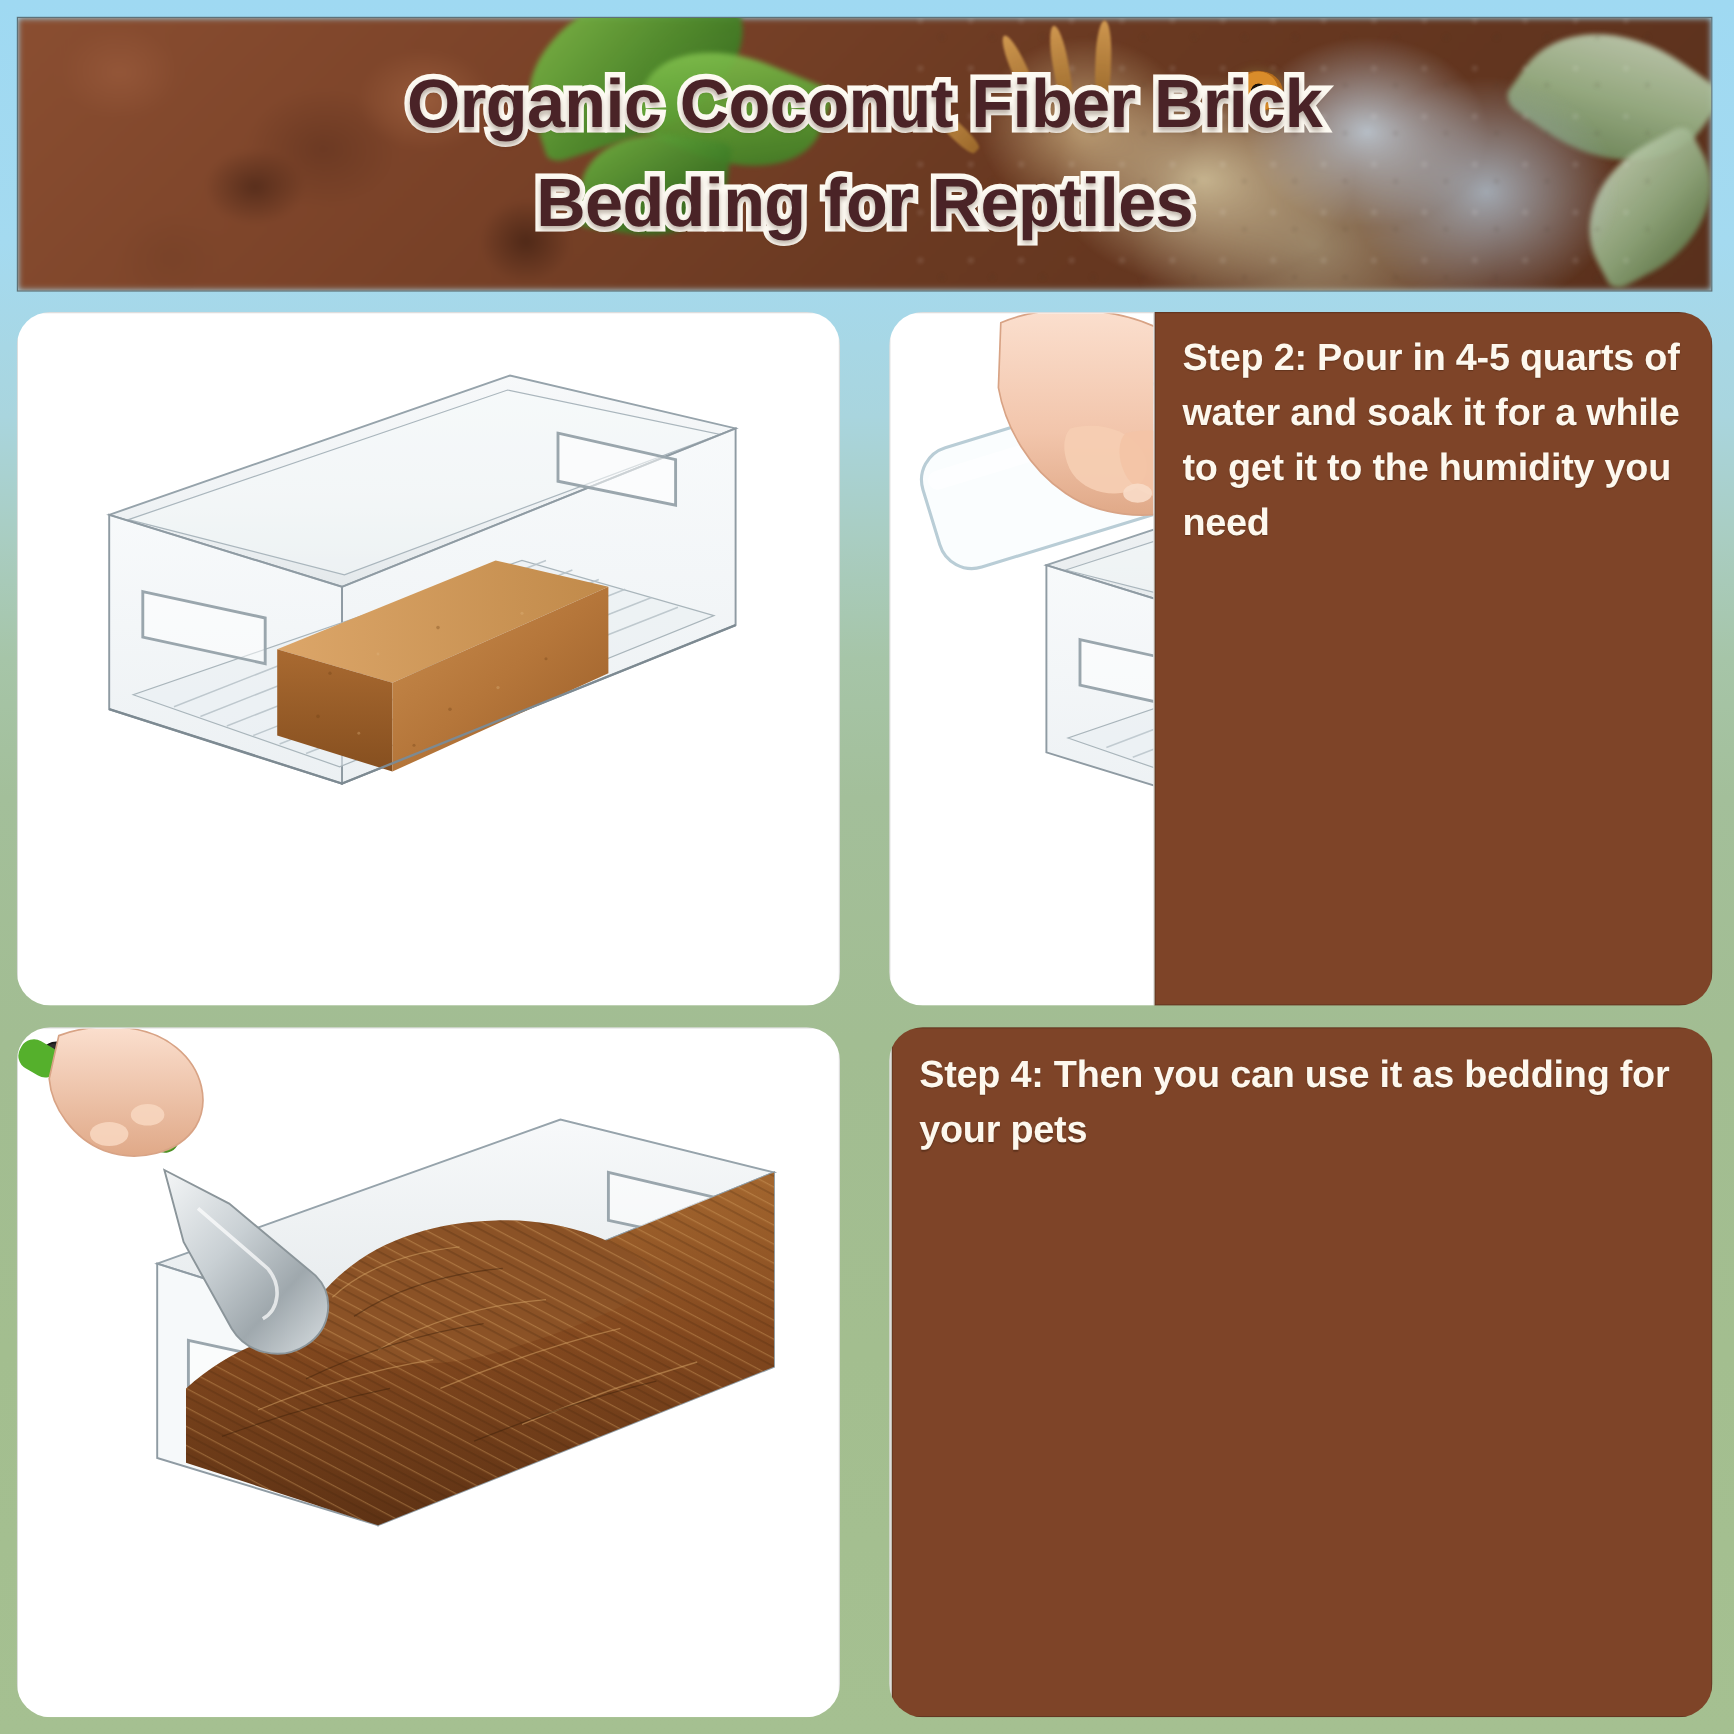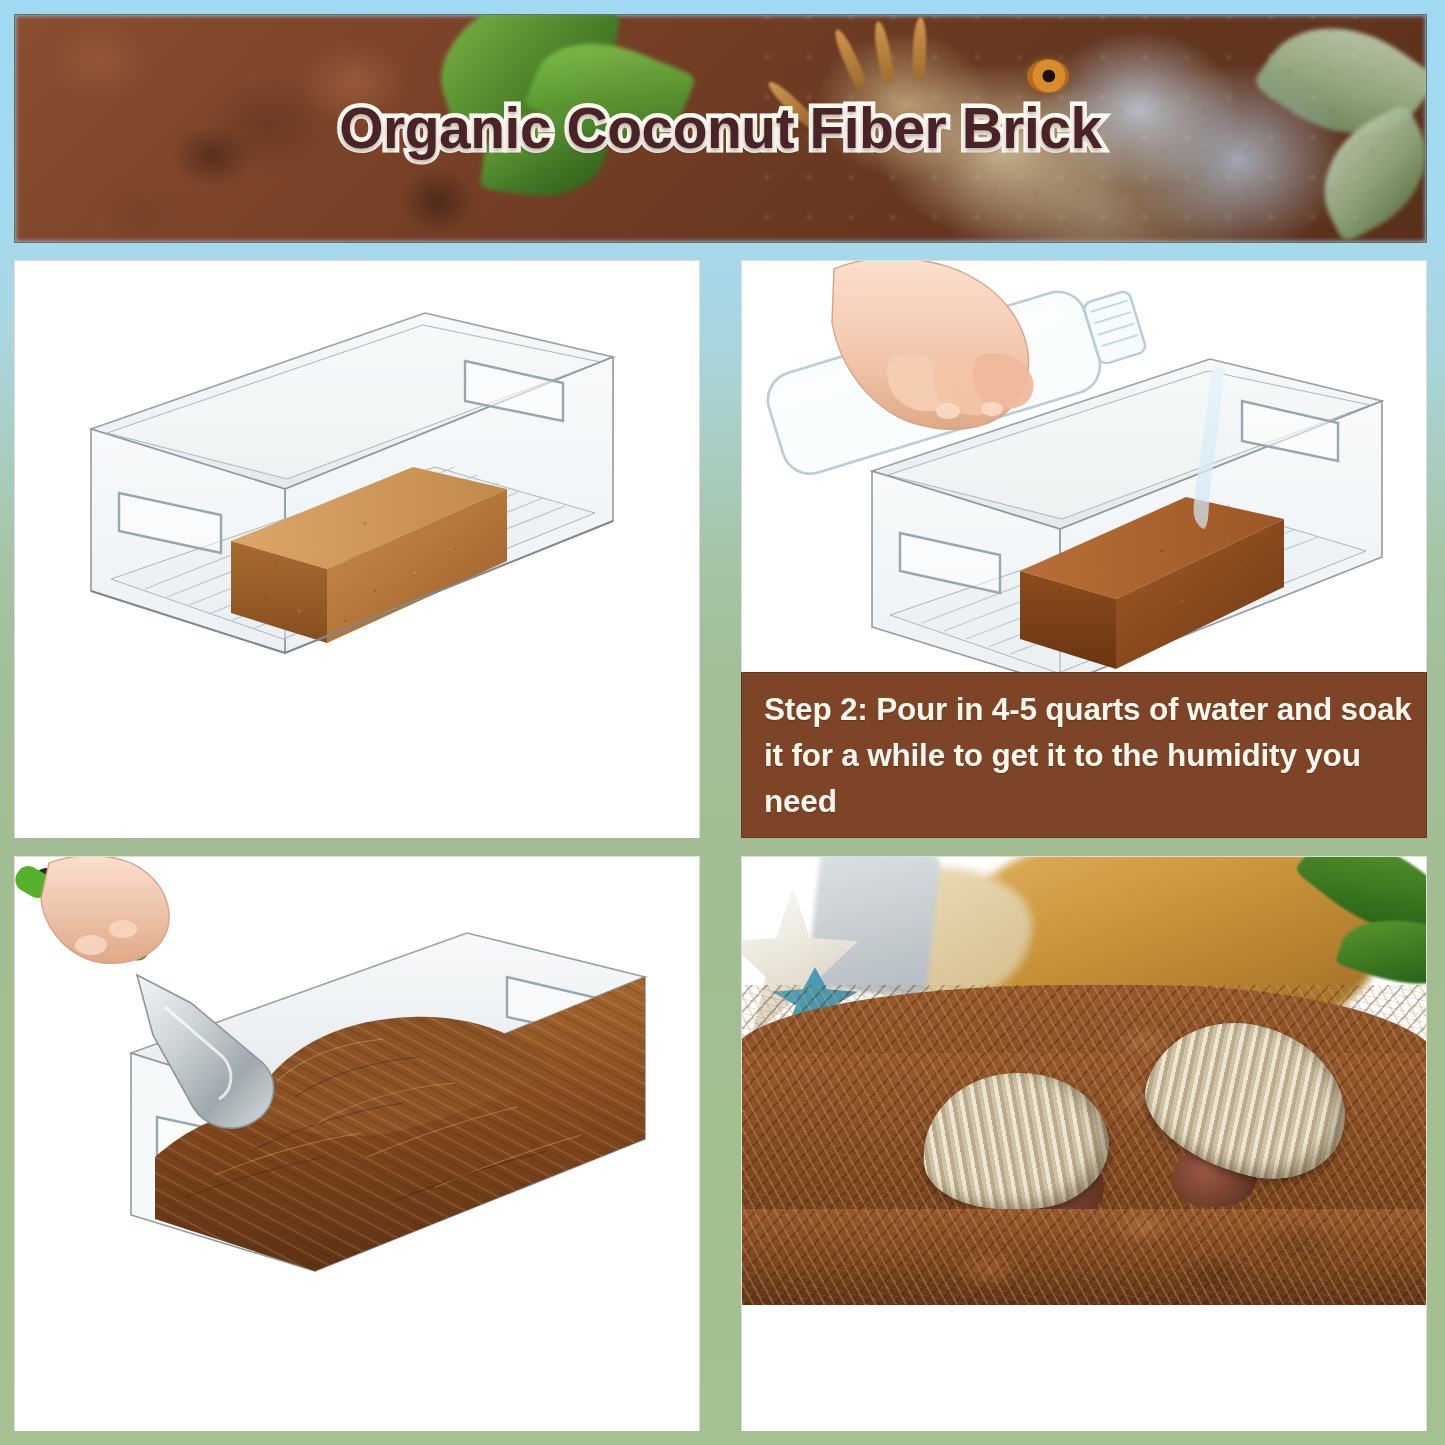--- a/index.html
+++ b/index.html
@@ -143,22 +143,23 @@
     display: grid;
     grid-template-columns: 686px 686px;
     grid-template-rows: 578px 575px;
     column-gap: 41px;
     row-gap: 18px;
   }
 
   .panel {
     position: relative;
     display: flex;
-    flex-direction: column;
+    flex-direction: row;
     overflow: hidden;
+    border-radius: 28px;
   }
 
   .photo {
     position: relative;
     flex: 1 1 auto;
     background: #ffffff;
     overflow: hidden;
     border: 1px solid rgba(120,120,120,0.25);
     border-bottom: none;
   }
@@ -264,20 +265,21 @@
       <div class="iguana-scales"></div>
     </div>
     <div class="spike" style="left:828px; top:12px; transform:rotate(-24deg);"></div>
     <div class="spike" style="left:862px; top:6px; transform:rotate(-10deg);"></div>
     <div class="spike" style="left:898px; top:2px; transform:rotate(2deg);"></div>
     <div class="spike" style="left:770px; top:58px; transform:rotate(-46deg);"></div>
     <div class="iguana-eye"></div>
 
     <div class="header-title">
       <span>Organic Coconut Fiber Brick</span>
+      <span>Bedding for Reptiles</span>
     </div>
   </div>
 
   <div class="grid">
 
     <div class="panel">
       <div class="photo">
         <svg viewBox="0 0 686 433" width="686" height="433">
           <defs>
             <linearGradient id="g1body" x1="0" y1="0" x2="0" y2="1">
@@ -556,16 +558,17 @@
 
         <div>
           <div class="crab-body" style="left:430px; top:290px; width:84px; height:60px;"></div>
           <div class="shell" style="left:404px; top:168px; width:202px; height:148px; transform:rotate(14deg);"></div>
         </div>
 
         <div class="coir-pile" style="left:-10px; top:352px; width:710px; height:96px;">
           <div class="coir-fiber"></div>
         </div>
       </div>
+      <div class="caption">Step 4: Then you can use it as bedding for your pets</div>
     </div>
 
   </div>
 </div>
 
 </body></html>

